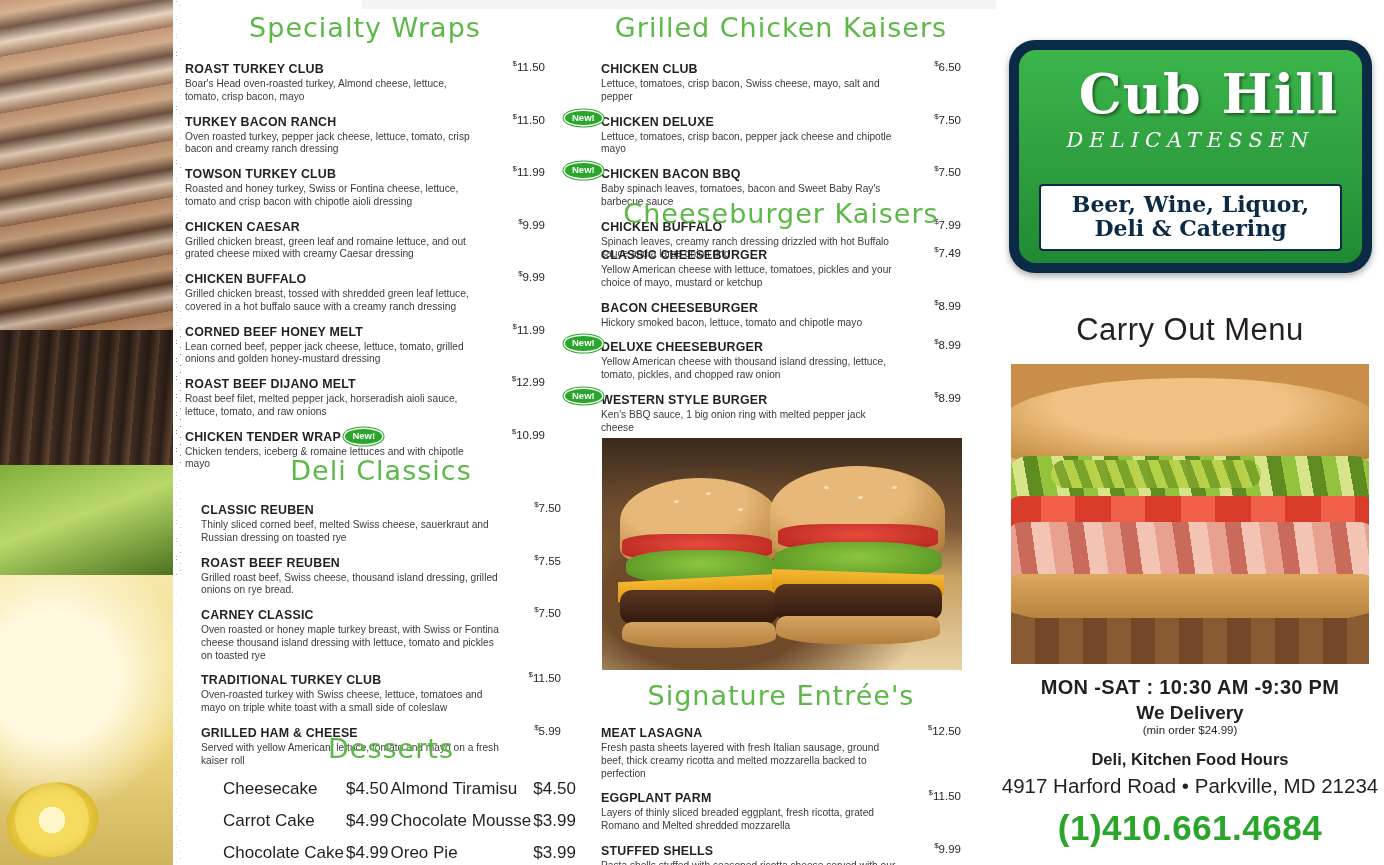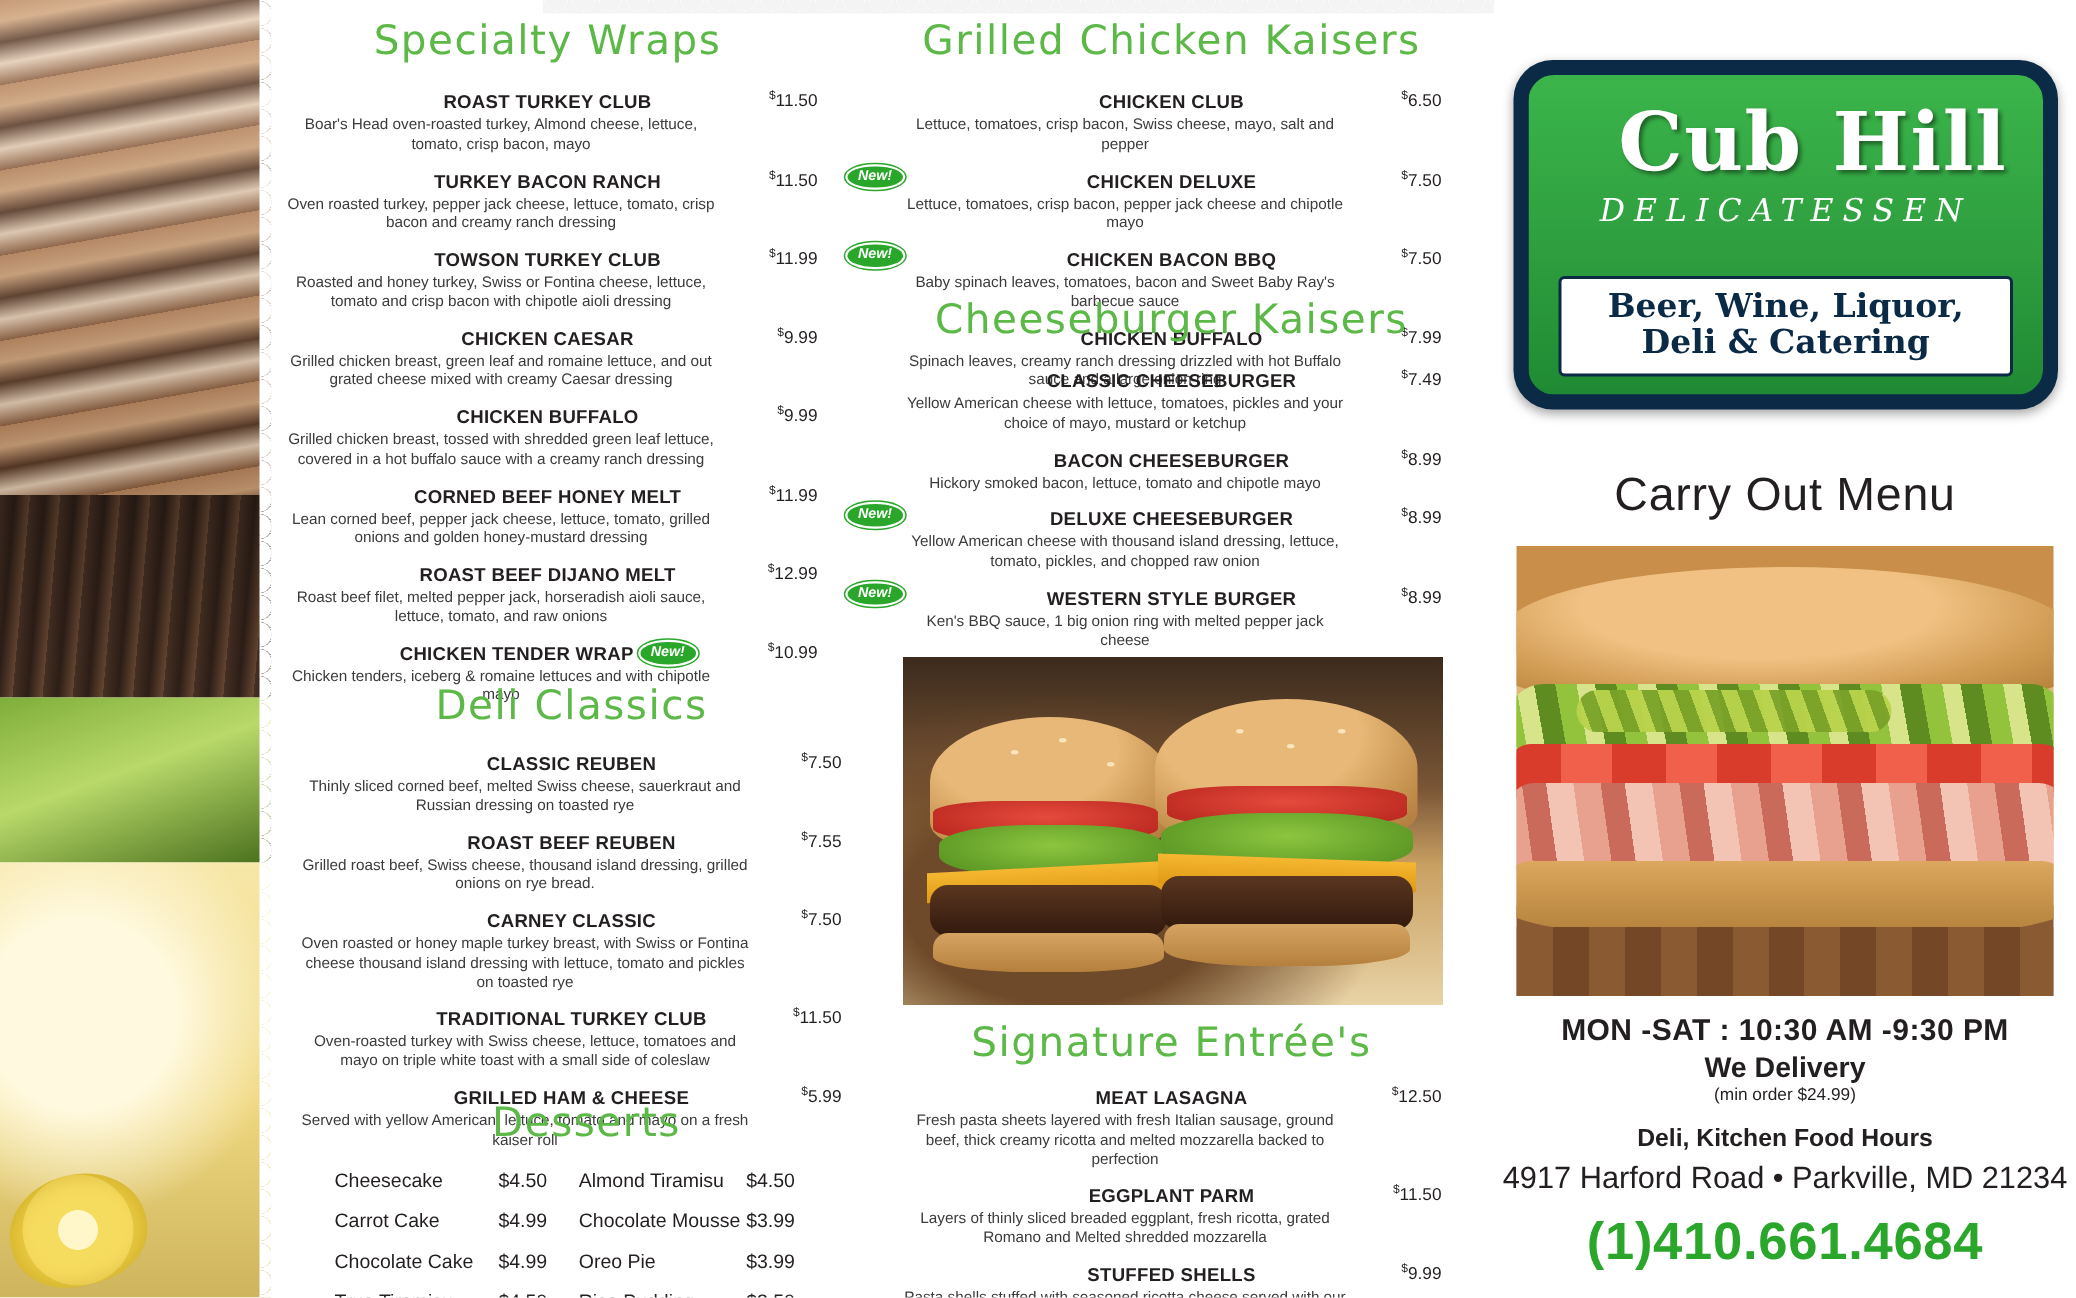--- a/index.html
+++ b/index.html
@@ -56,21 +56,21 @@
   }
   .col { position: absolute; }
   .sec-title {
     font-family: "DejaVu Sans", sans-serif;
     color: #5cb947;
     font-size: 27px;
     letter-spacing: 1px;
     text-align: center;
     font-weight: 400;
   }
-  .item { position: relative; margin-bottom: 8px; text-align: center; }
+  .item { position: relative; margin-bottom: 8px; }
   .item-name {
     font-family: "Liberation Sans", sans-serif;
     font-size: 12.4px;
     font-weight: 700;
     color: #231f20;
     letter-spacing: .2px;
     display: inline;
   }
   .item-desc {
     font-size: 10.2px;
@@ -83,21 +83,20 @@
     position: absolute; right: 0; top: 0;
     font-size: 11.5px; color: #231f20; font-weight: 400;
     white-space: nowrap;
   }
   .price sup { font-size: 8px; top: -.5em; }
   .newbadge {
     display: inline-block;
     background: #2aa62a;
     color: #fff;
     font-size: 9.5px;
-    font-style: italic;
     font-weight: 700;
     border-radius: 50%/50%;
     padding: 2px 7px 3px 7px;
     line-height: 1;
     box-shadow: 0 0 0 1.5px #fff, 0 0 0 2.5px #2aa62a;
     vertical-align: middle;
   }
   .newbadge-left {
     position: absolute; left: -36px; top: -1px;
   }
@@ -144,21 +143,21 @@
   }
   .bb1 { left: 20px; top: 184px; width: 154px; height: 26px; }
   .bb2 { left: 174px; top: 178px; width: 164px; height: 28px; }
   .seed {
     position: absolute; width: 5px; height: 3px; border-radius: 50%;
     background: #fbe9c4; opacity: .9;
   }
   
   #desserts-table { width: 330px; }
   #desserts-table td {
-    font-size: 13px; color: #231f20; padding: 5px 0 5px 0;
+    font-size: 17px; color: #231f20; padding: 5px 0 5px 0;
     white-space: nowrap;
   }
   #desserts-table td.nm { width: 110px; }
   #desserts-table td.pr { width: 55px; }
   
   #right-panel {
     position: absolute; left: 996px; top: 0; width: 388px; height: 865px;
     background: #ffffff;
   }
   #logo-shield {

